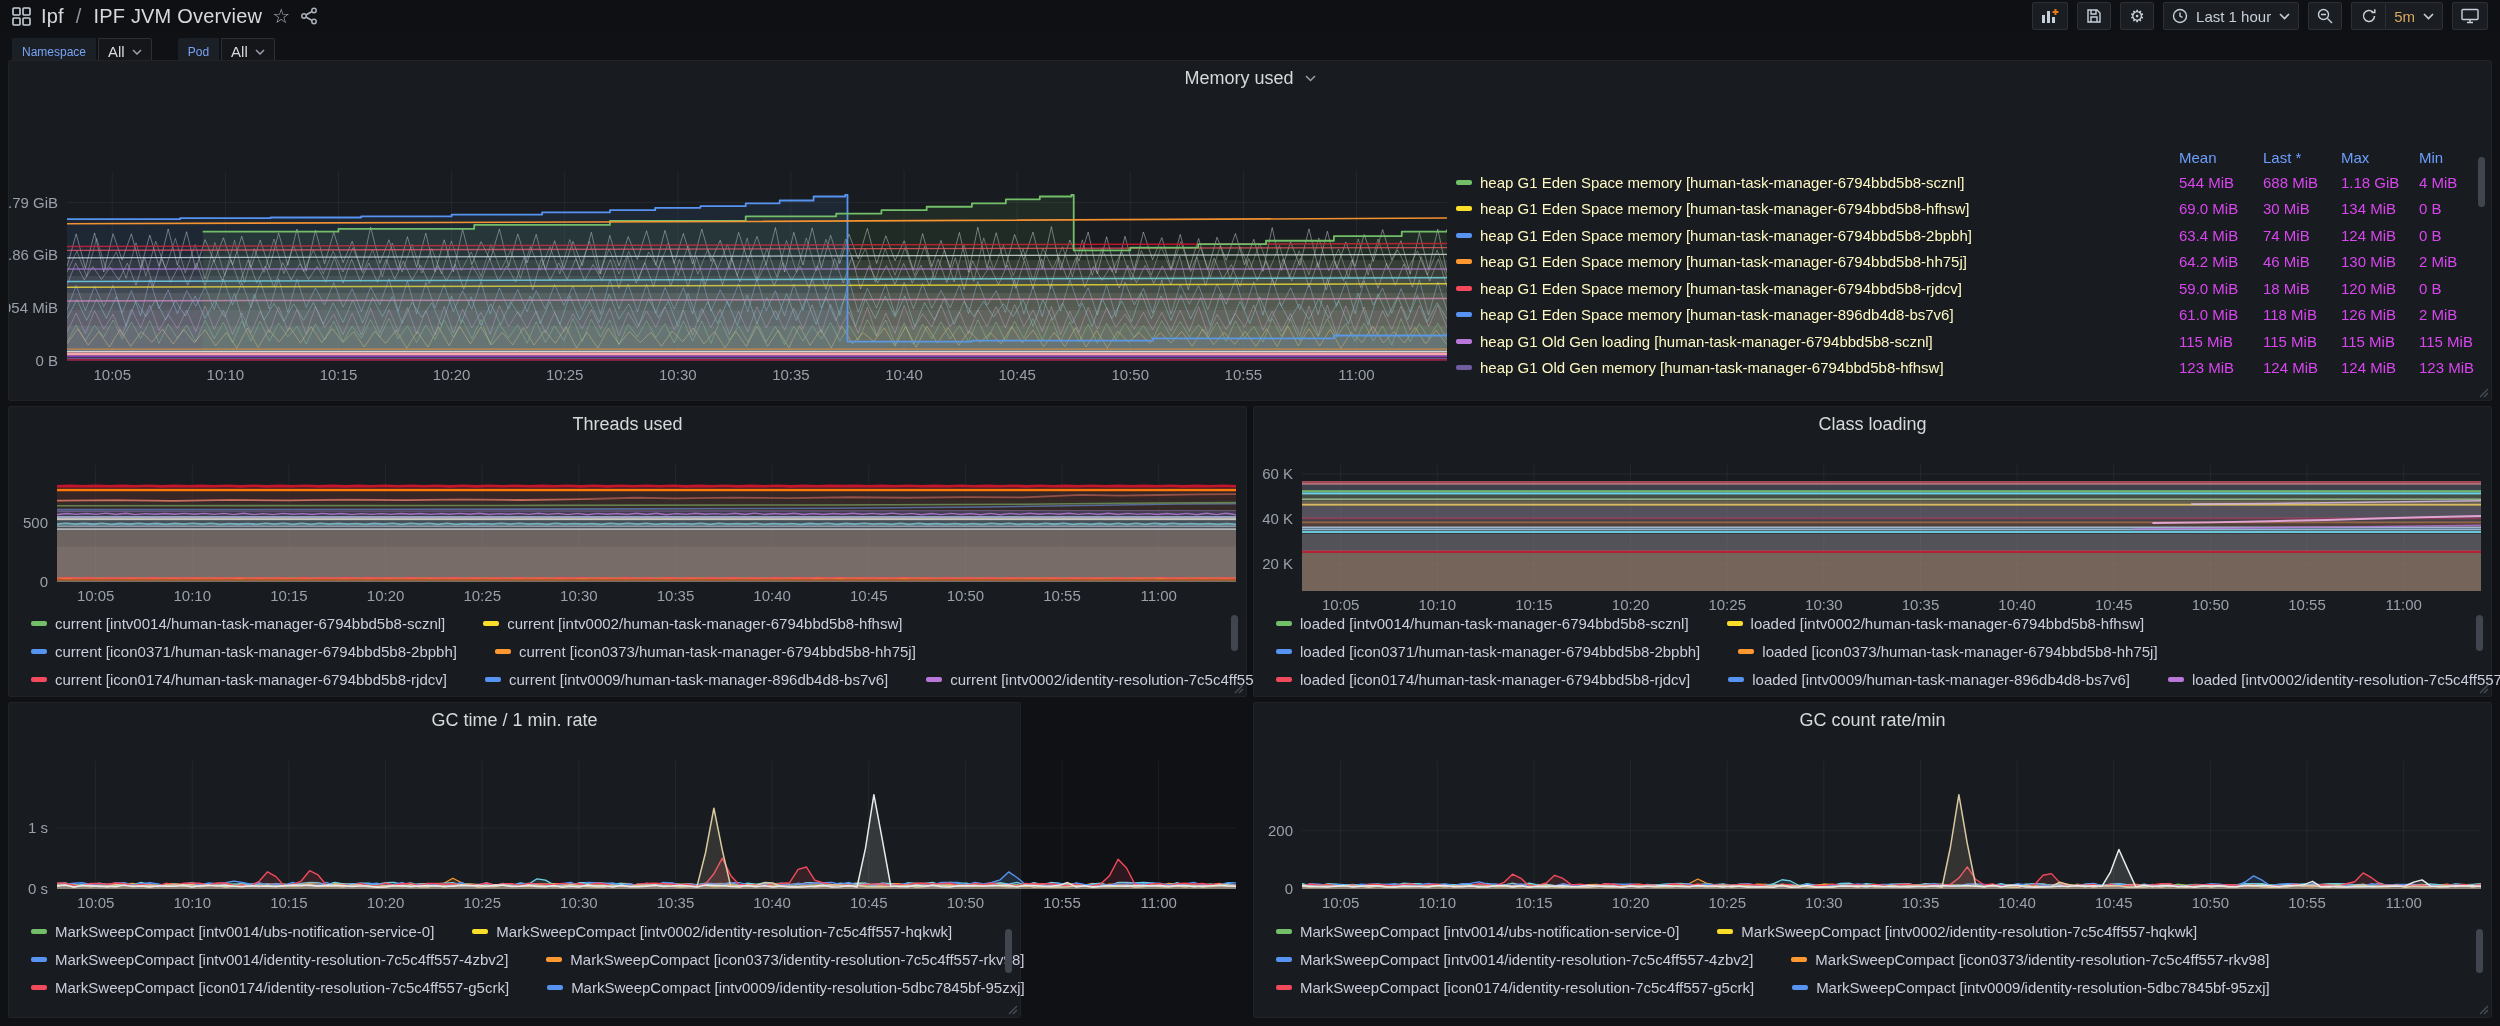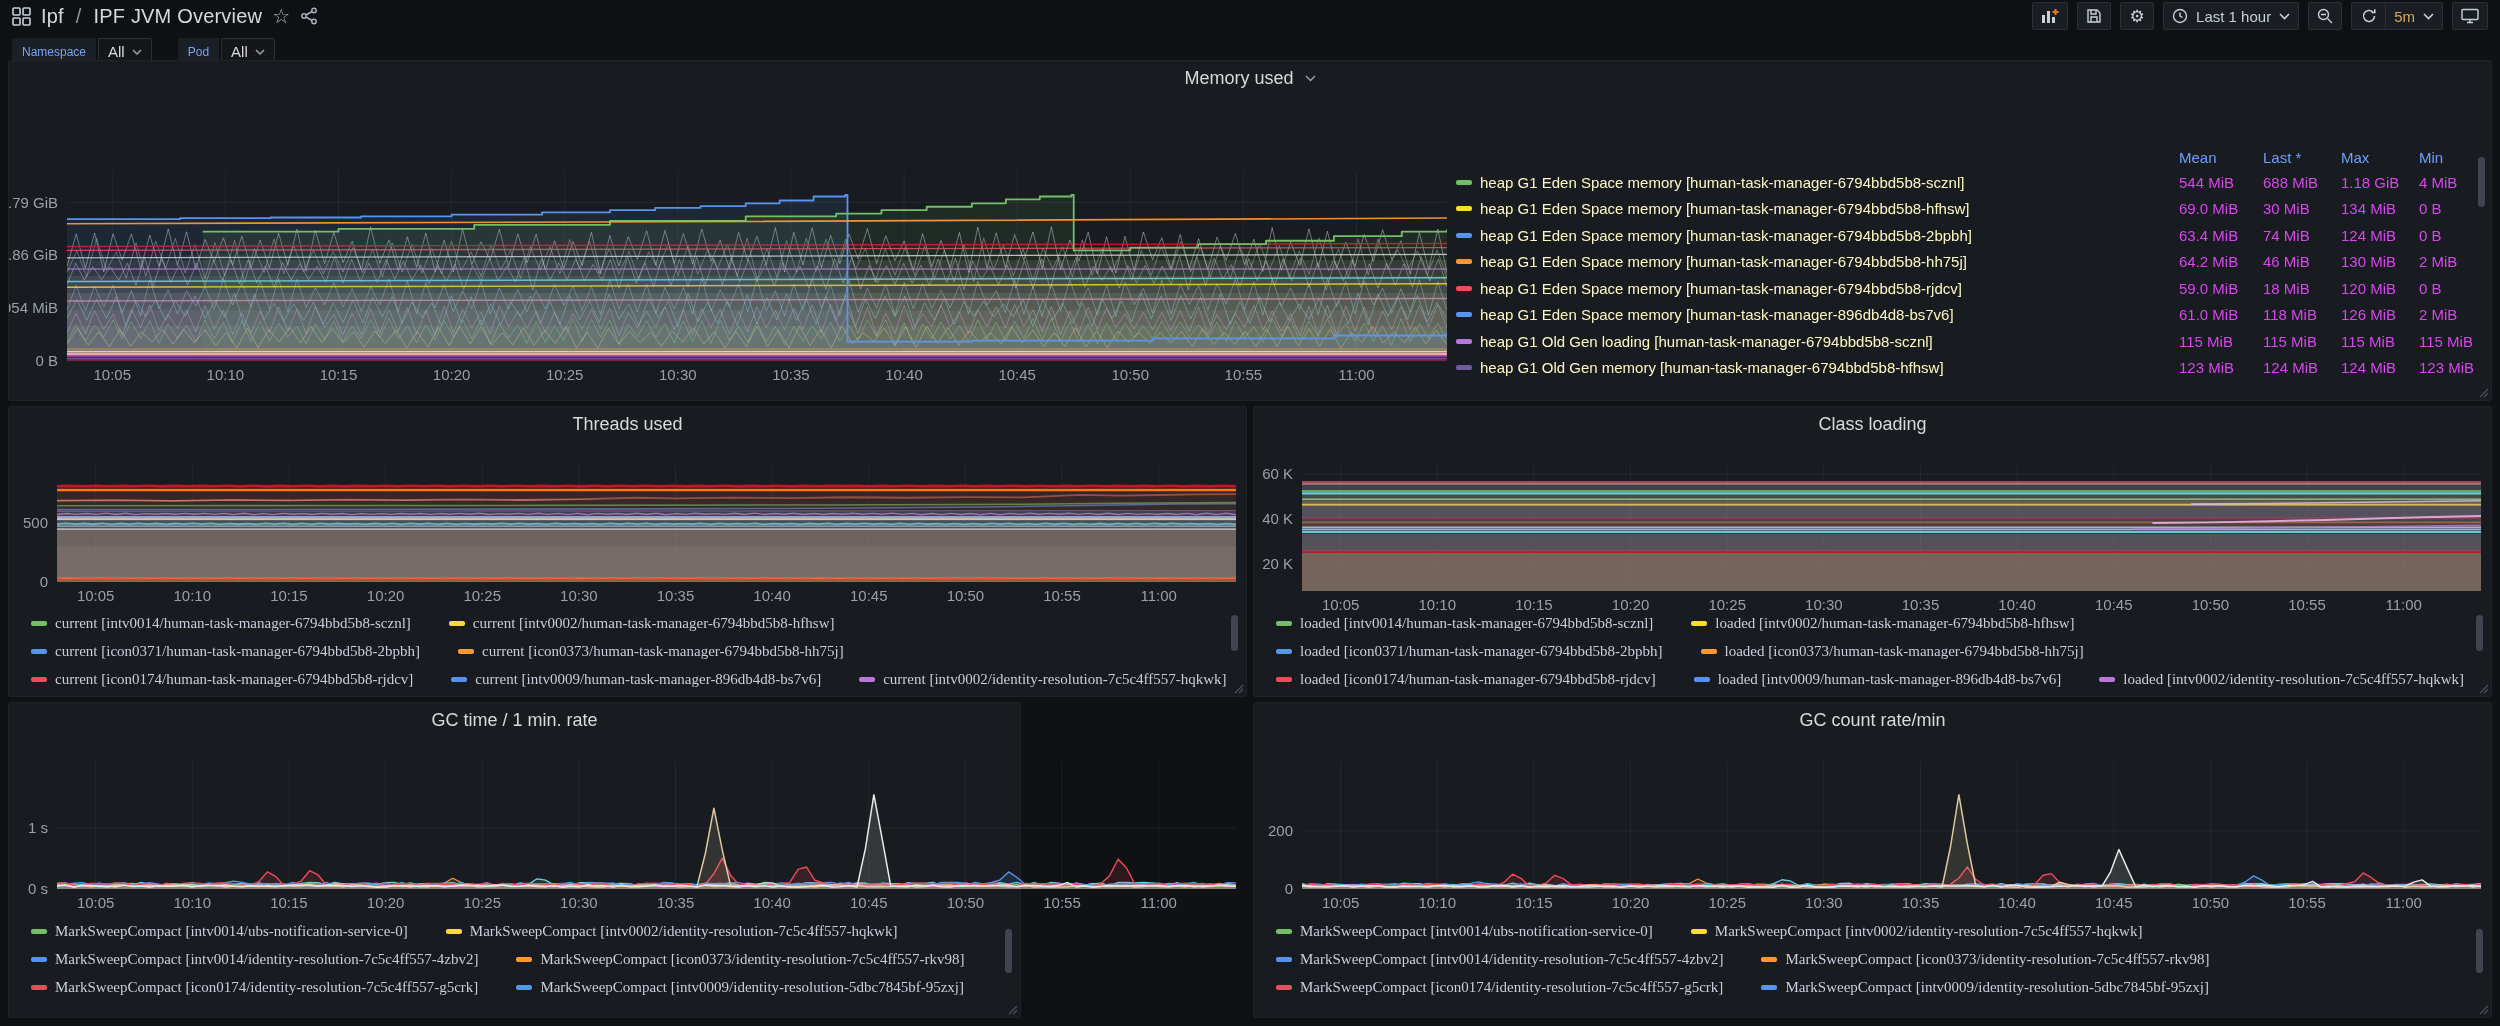--- a/index.html
+++ b/index.html
@@ -48,21 +48,21 @@
   .mlabel { flex:1; display:flex; align-items:center; gap:8px; white-space:nowrap; overflow:hidden; color:#fef9c3; }
   .mval { width:78px; text-align:left; color:#d946ef; white-space:nowrap; }
   .mval.c0 { width:84px; } .mval.c3 { width:60px; }
   .mhead .mval { color:#6e9fff; font-weight:500; cursor:pointer; }
   .chip { width:16px; height:5px; border-radius:2px; flex:0 0 auto; }
   
   .legend { position:absolute; left:22px; right:34px; display:flex; flex-direction:column; gap:7px; font-size:15px; }
   #p-threads .legend, #p-classes .legend { top:206px; }
   #p-gctime .legend, #p-gccount .legend { top:218px; }
   .legend-row { display:flex; gap:38px; height:21px; align-items:center; }
-  .legend-item { display:flex; align-items:center; gap:8px; white-space:nowrap; color:#ccccdc; cursor:pointer;font-family:Liberation Serif, serif; }
+  .legend-item { display:flex; align-items:center; gap:8px; white-space:nowrap; color:#ccccdc; cursor:pointer; }
   
   .thumb { position:absolute; width:7px; border-radius:4px; background:#404550; }
   .corner { position:absolute; right:2px; bottom:2px; }
 </style>
 </head>
 <body>
 
 <div class="topnav">
   <div class="nav-left">
     <span class="icon-btn">

